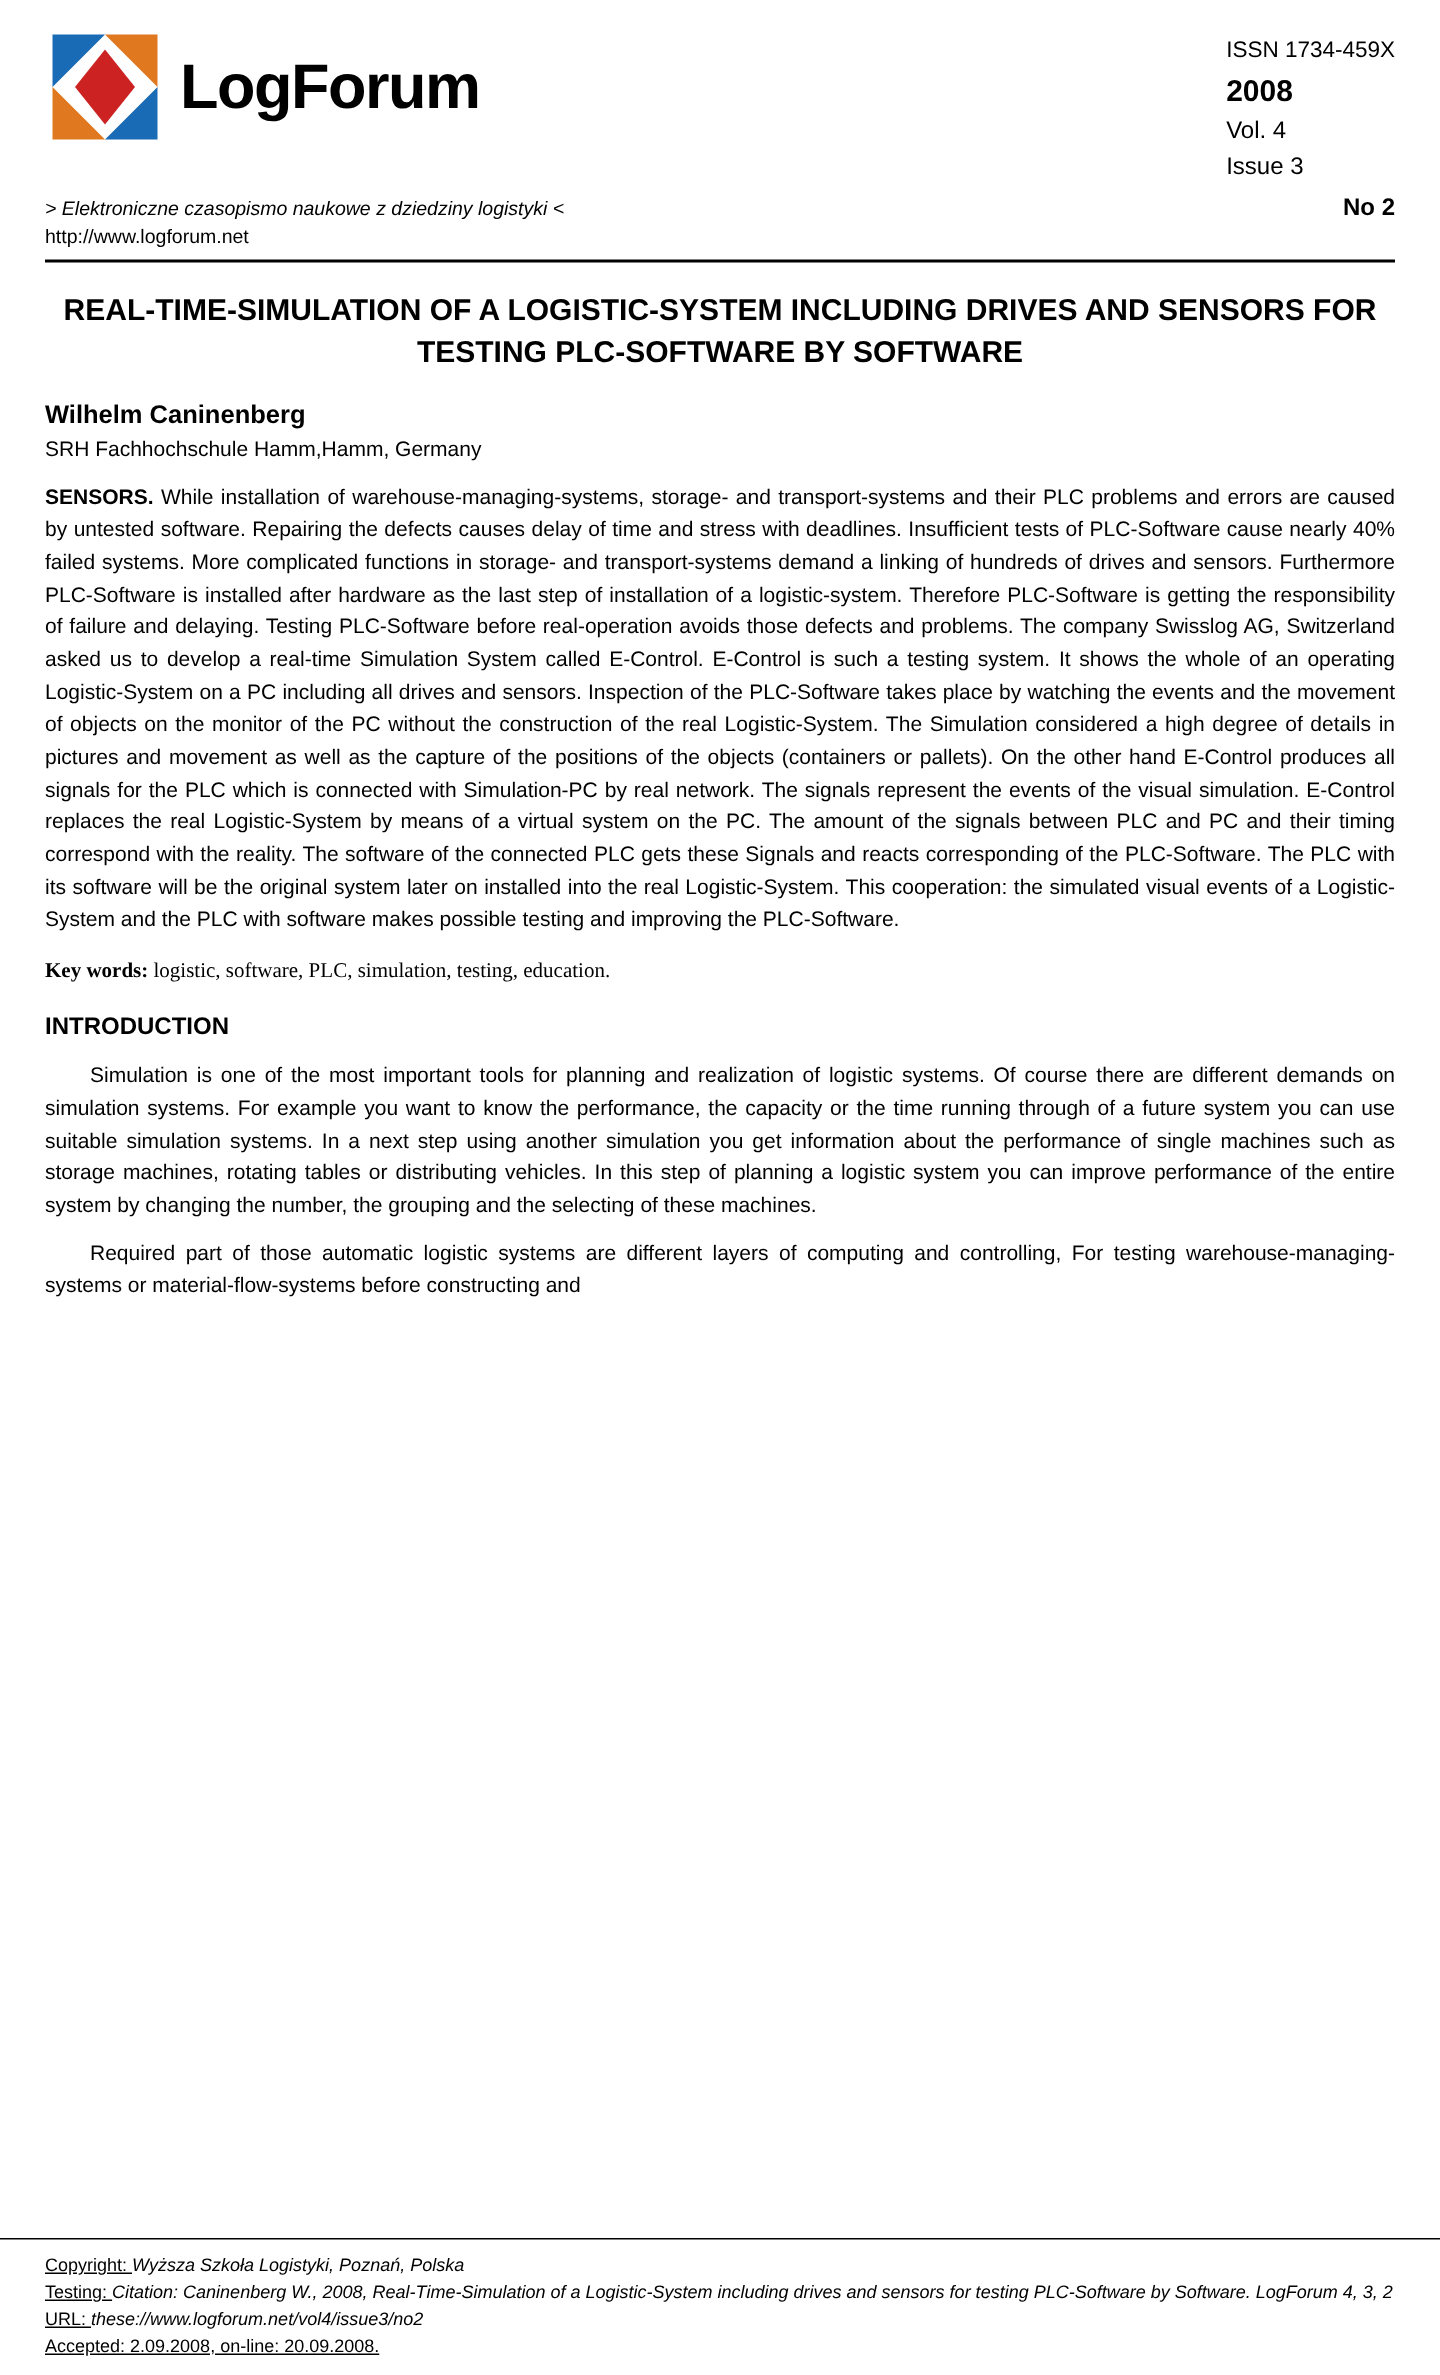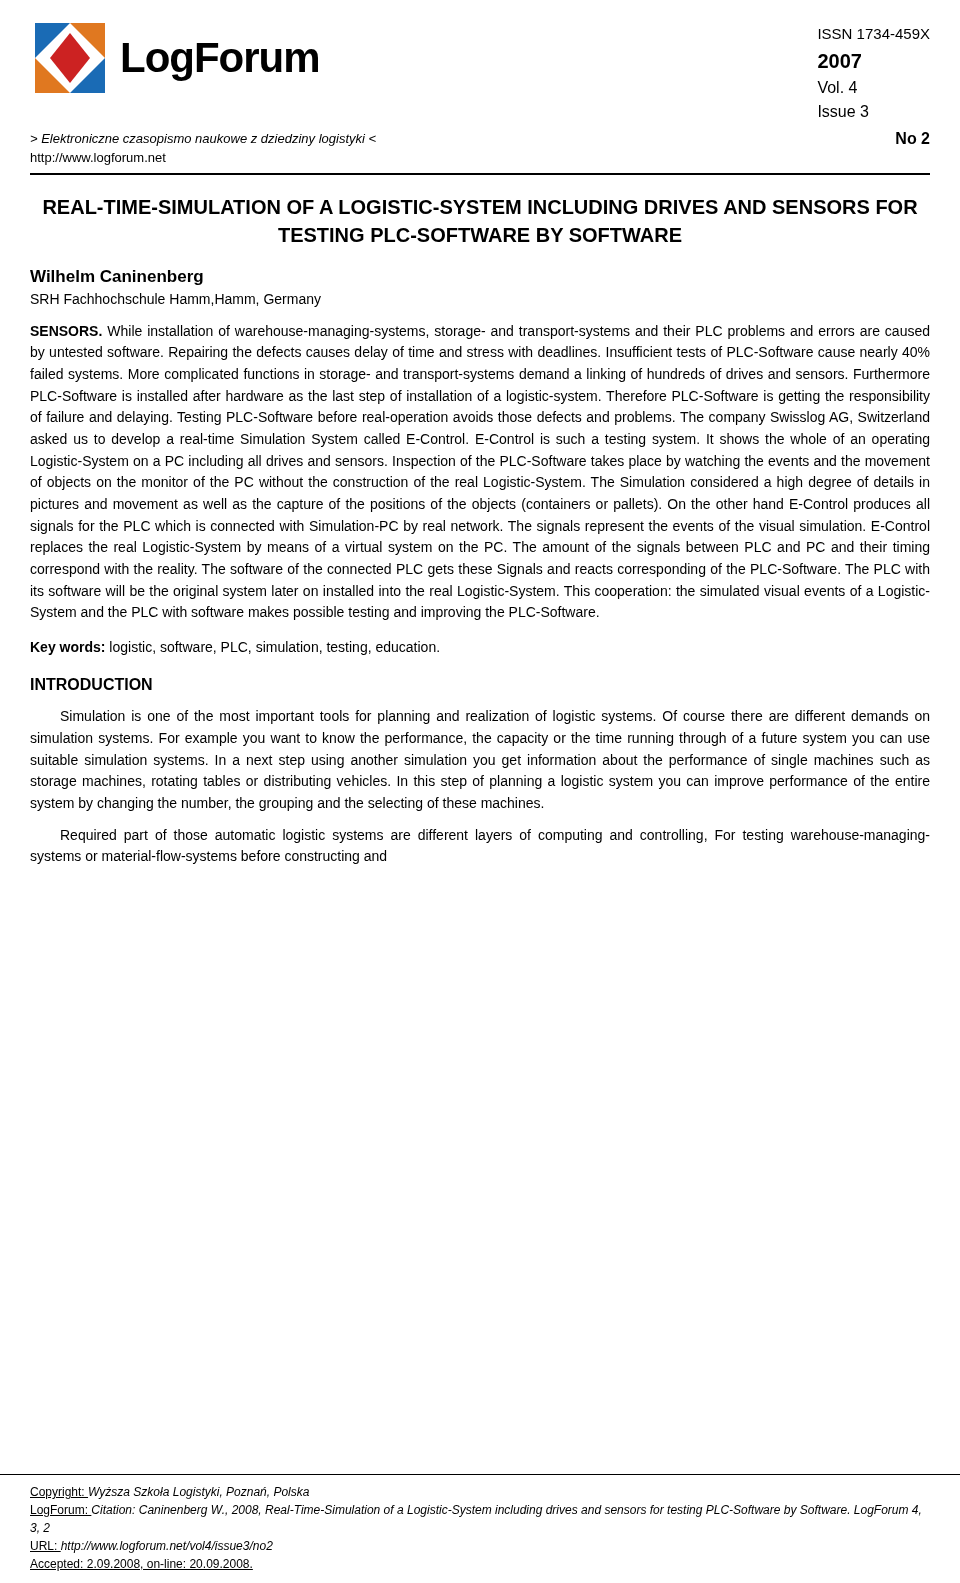--- a/index.html
+++ b/index.html
@@ -116,21 +116,21 @@
     }
     .abstract-text {
       font-size: 14px;
       font-family: Arial, sans-serif;
       line-height: 1.55;
       text-align: justify;
       margin-bottom: 10px;
     }
     .keywords-line {
       font-size: 14px;
-      font-family: Liberation Sans, sans-serif;
+      font-family: Liberation Serif, serif;
       margin-bottom: 18px;
       line-height: 1.5;
       margin-top: 13px;
     }
     .keywords-line strong {
       font-weight: bold;
     }
     .section-title {
       font-size: 16px;
       font-weight: bold;
@@ -183,21 +183,21 @@
         <polygon points="5,40 40,75 5,75" fill="#e07820"></polygon>
 
         <polygon points="40,75 75,40 75,75" fill="#1a6bb5"></polygon>
 
         <polygon points="40,15 60,40 40,65 20,40" fill="#cc2222"></polygon>
       </svg>
       <span class="logo-text">LogForum</span>
     </div>
     <div class="issn-area">
       <div class="issn-line">ISSN 1734-459X</div>
-      <div class="year-line">2007</div>
+      <div class="year-line">2008</div>
       <div class="vol-line">Vol. 4</div>
       <div class="issue-line">Issue 3</div>
     </div>
   </div>
 
   <div class="subtitle-row">
     <span class="subtitle-text">&gt; Elektroniczne czasopismo naukowe z dziedziny logistyki &lt;</span>
     <span class="no2-text">No 2</span>
   </div>
 
@@ -231,23 +231,23 @@
 
     <div class="body-text-indent">Required part of those automatic logistic systems are different layers of computing and controlling, For testing warehouse-managing-systems or material-flow-systems before constructing and</div>
 
   </div>
 
   <div class="footer">
     <div class="footer-text">
       <span class="normal">Copyright: </span><span>Wyższa Szkoła Logistyki, Poznań, Polska</span>
     </div>
     <div class="footer-text">
-      <span class="normal">LogForum: </span><span>Citation: Caninenberg W., 2008, Real-Time-Simulation of a Logistic-System including drives and sensors for testing PLC-Software by Software. LogForum 4, 3, 2</span>
-    </div>
-    <div class="footer-text">
-      <span class="normal">URL: </span><span>http://www.logforum.net/vol4/issue3/no2</span>
+      <span class="normal">Testing: </span><span>Citation: Caninenberg W., 2008, Real-Time-Simulation of a Logistic-System including drives and sensors for testing PLC-Software by Software. LogForum 4, 3, 2</span>
+    </div>
+    <div class="footer-text">
+      <span class="normal">URL: </span><span>these://www.logforum.net/vol4/issue3/no2</span>
     </div>
     <div class="footer-text">
       <span class="normal">Accepted: 2.09.2008,   on-line: 20.09.2008.</span>
     </div>
   </div>
 
 </div>
 
 </body></html>

